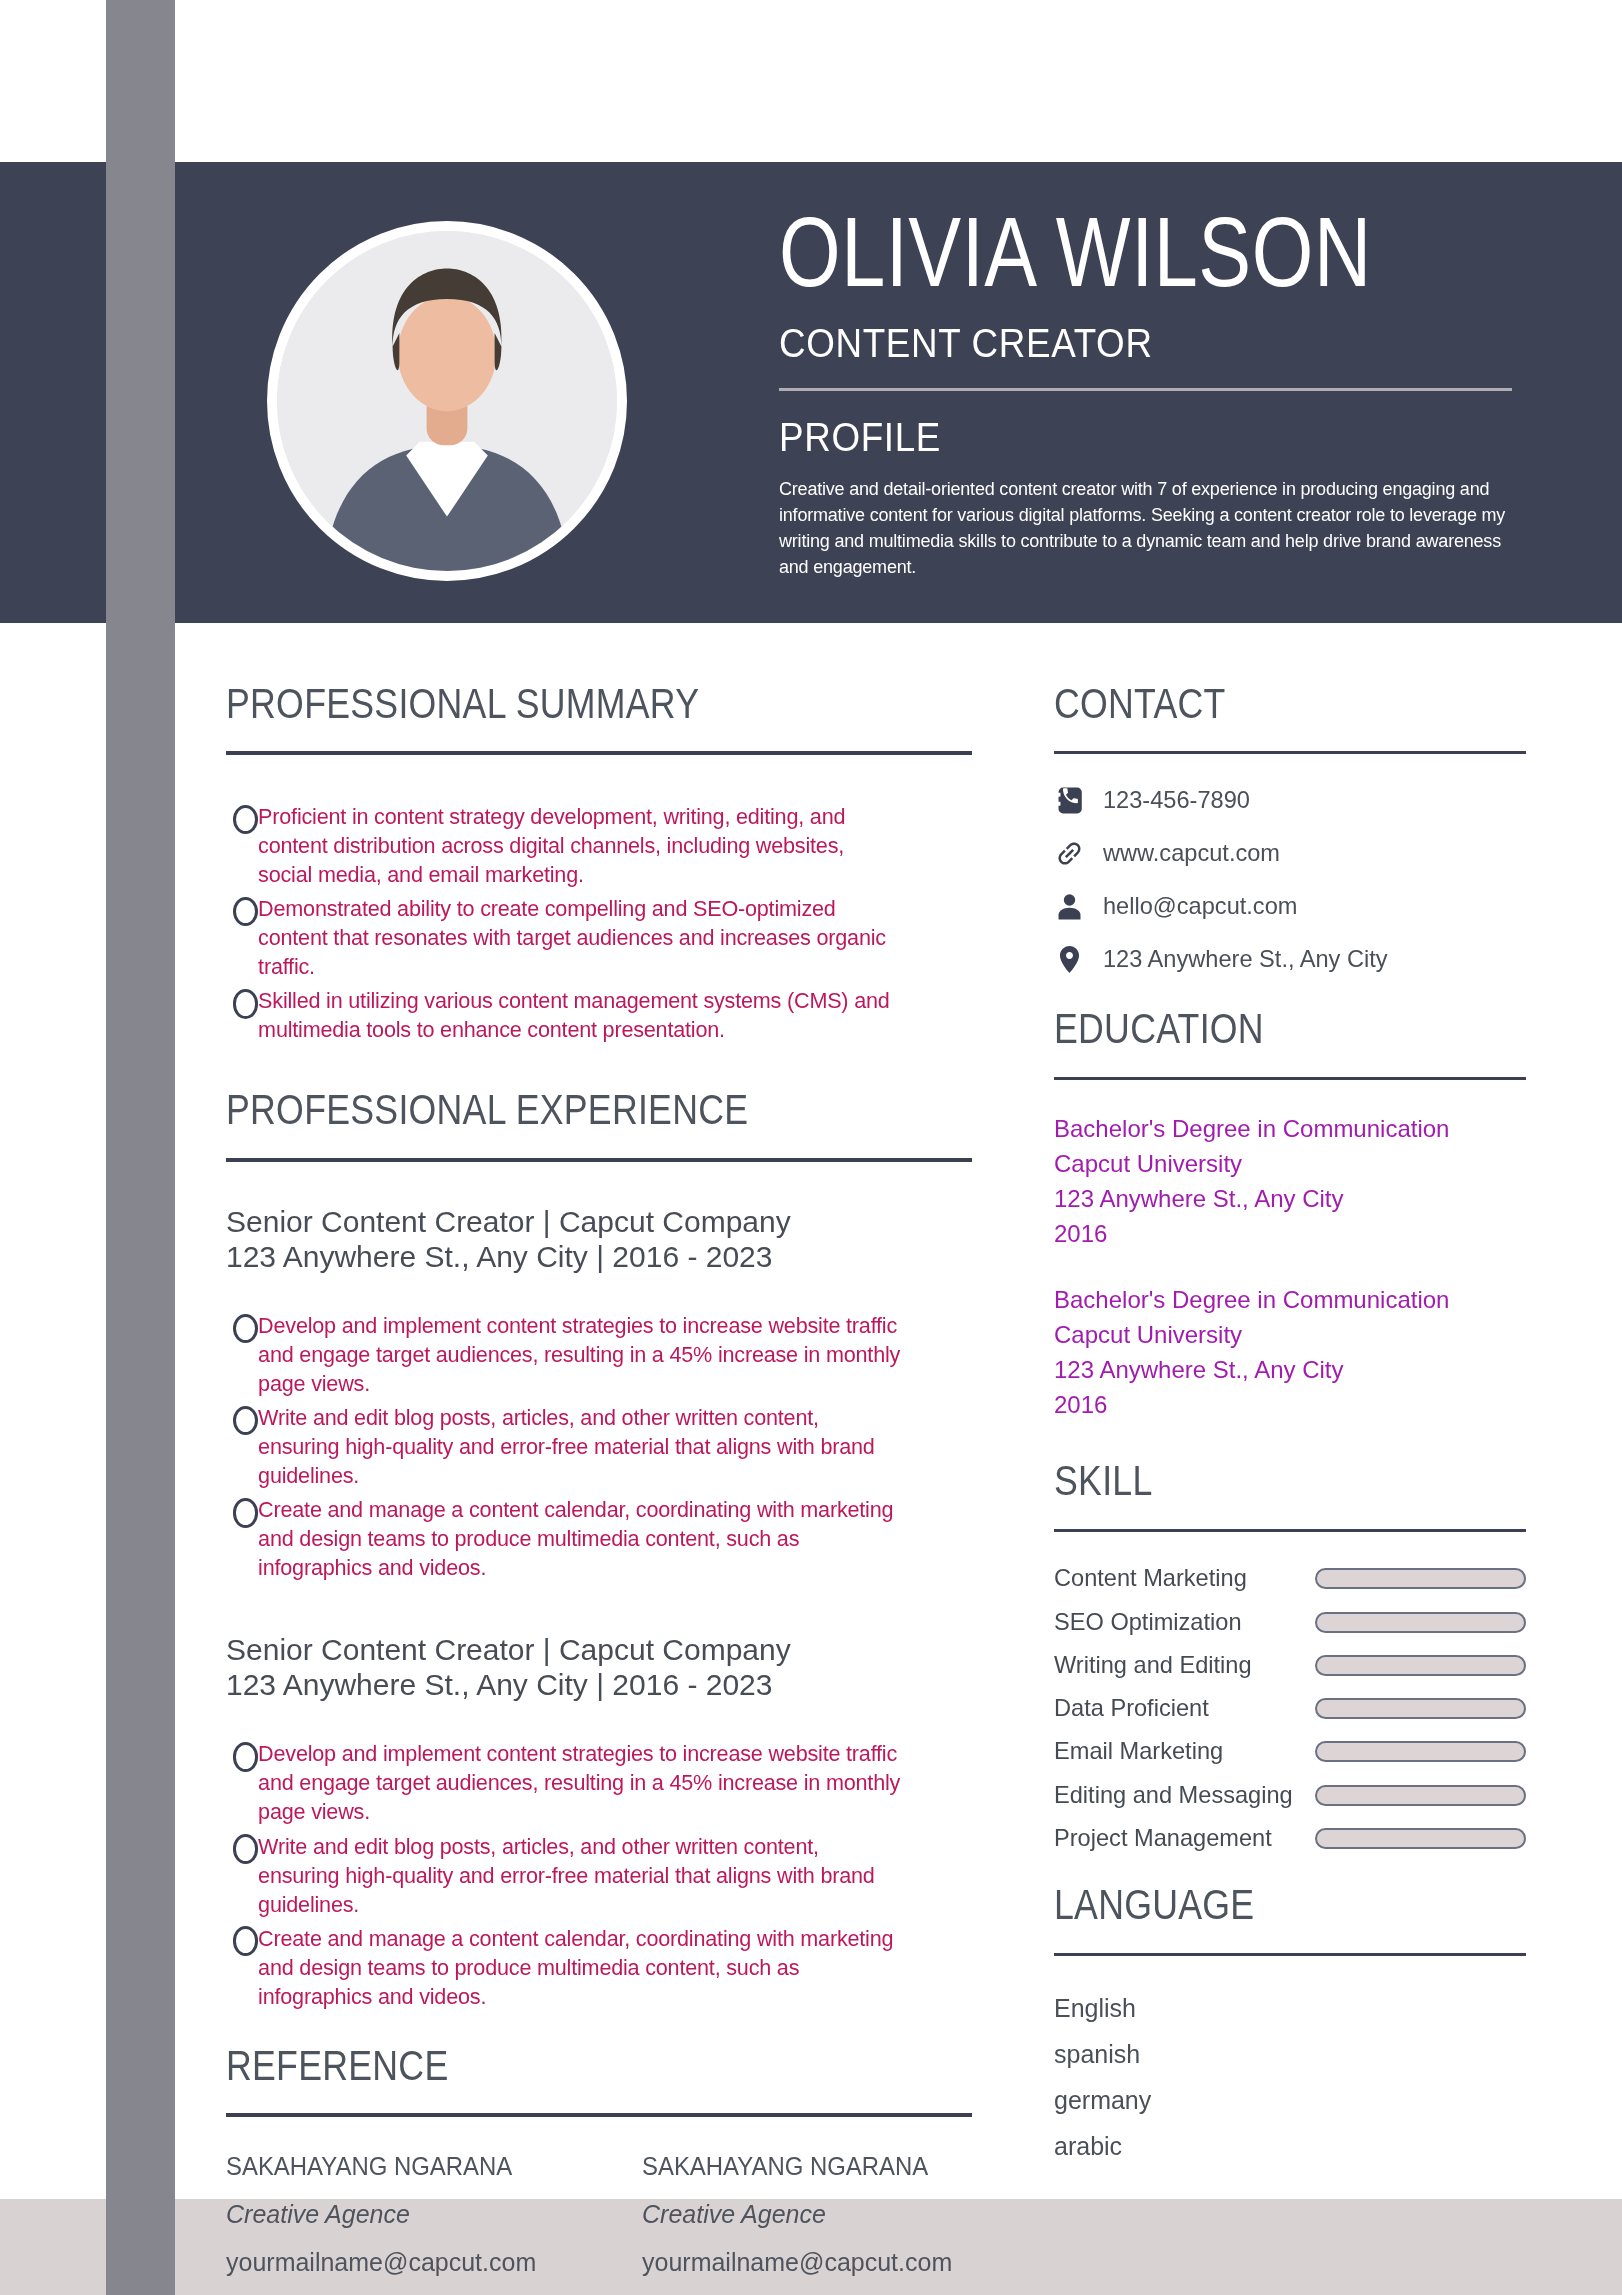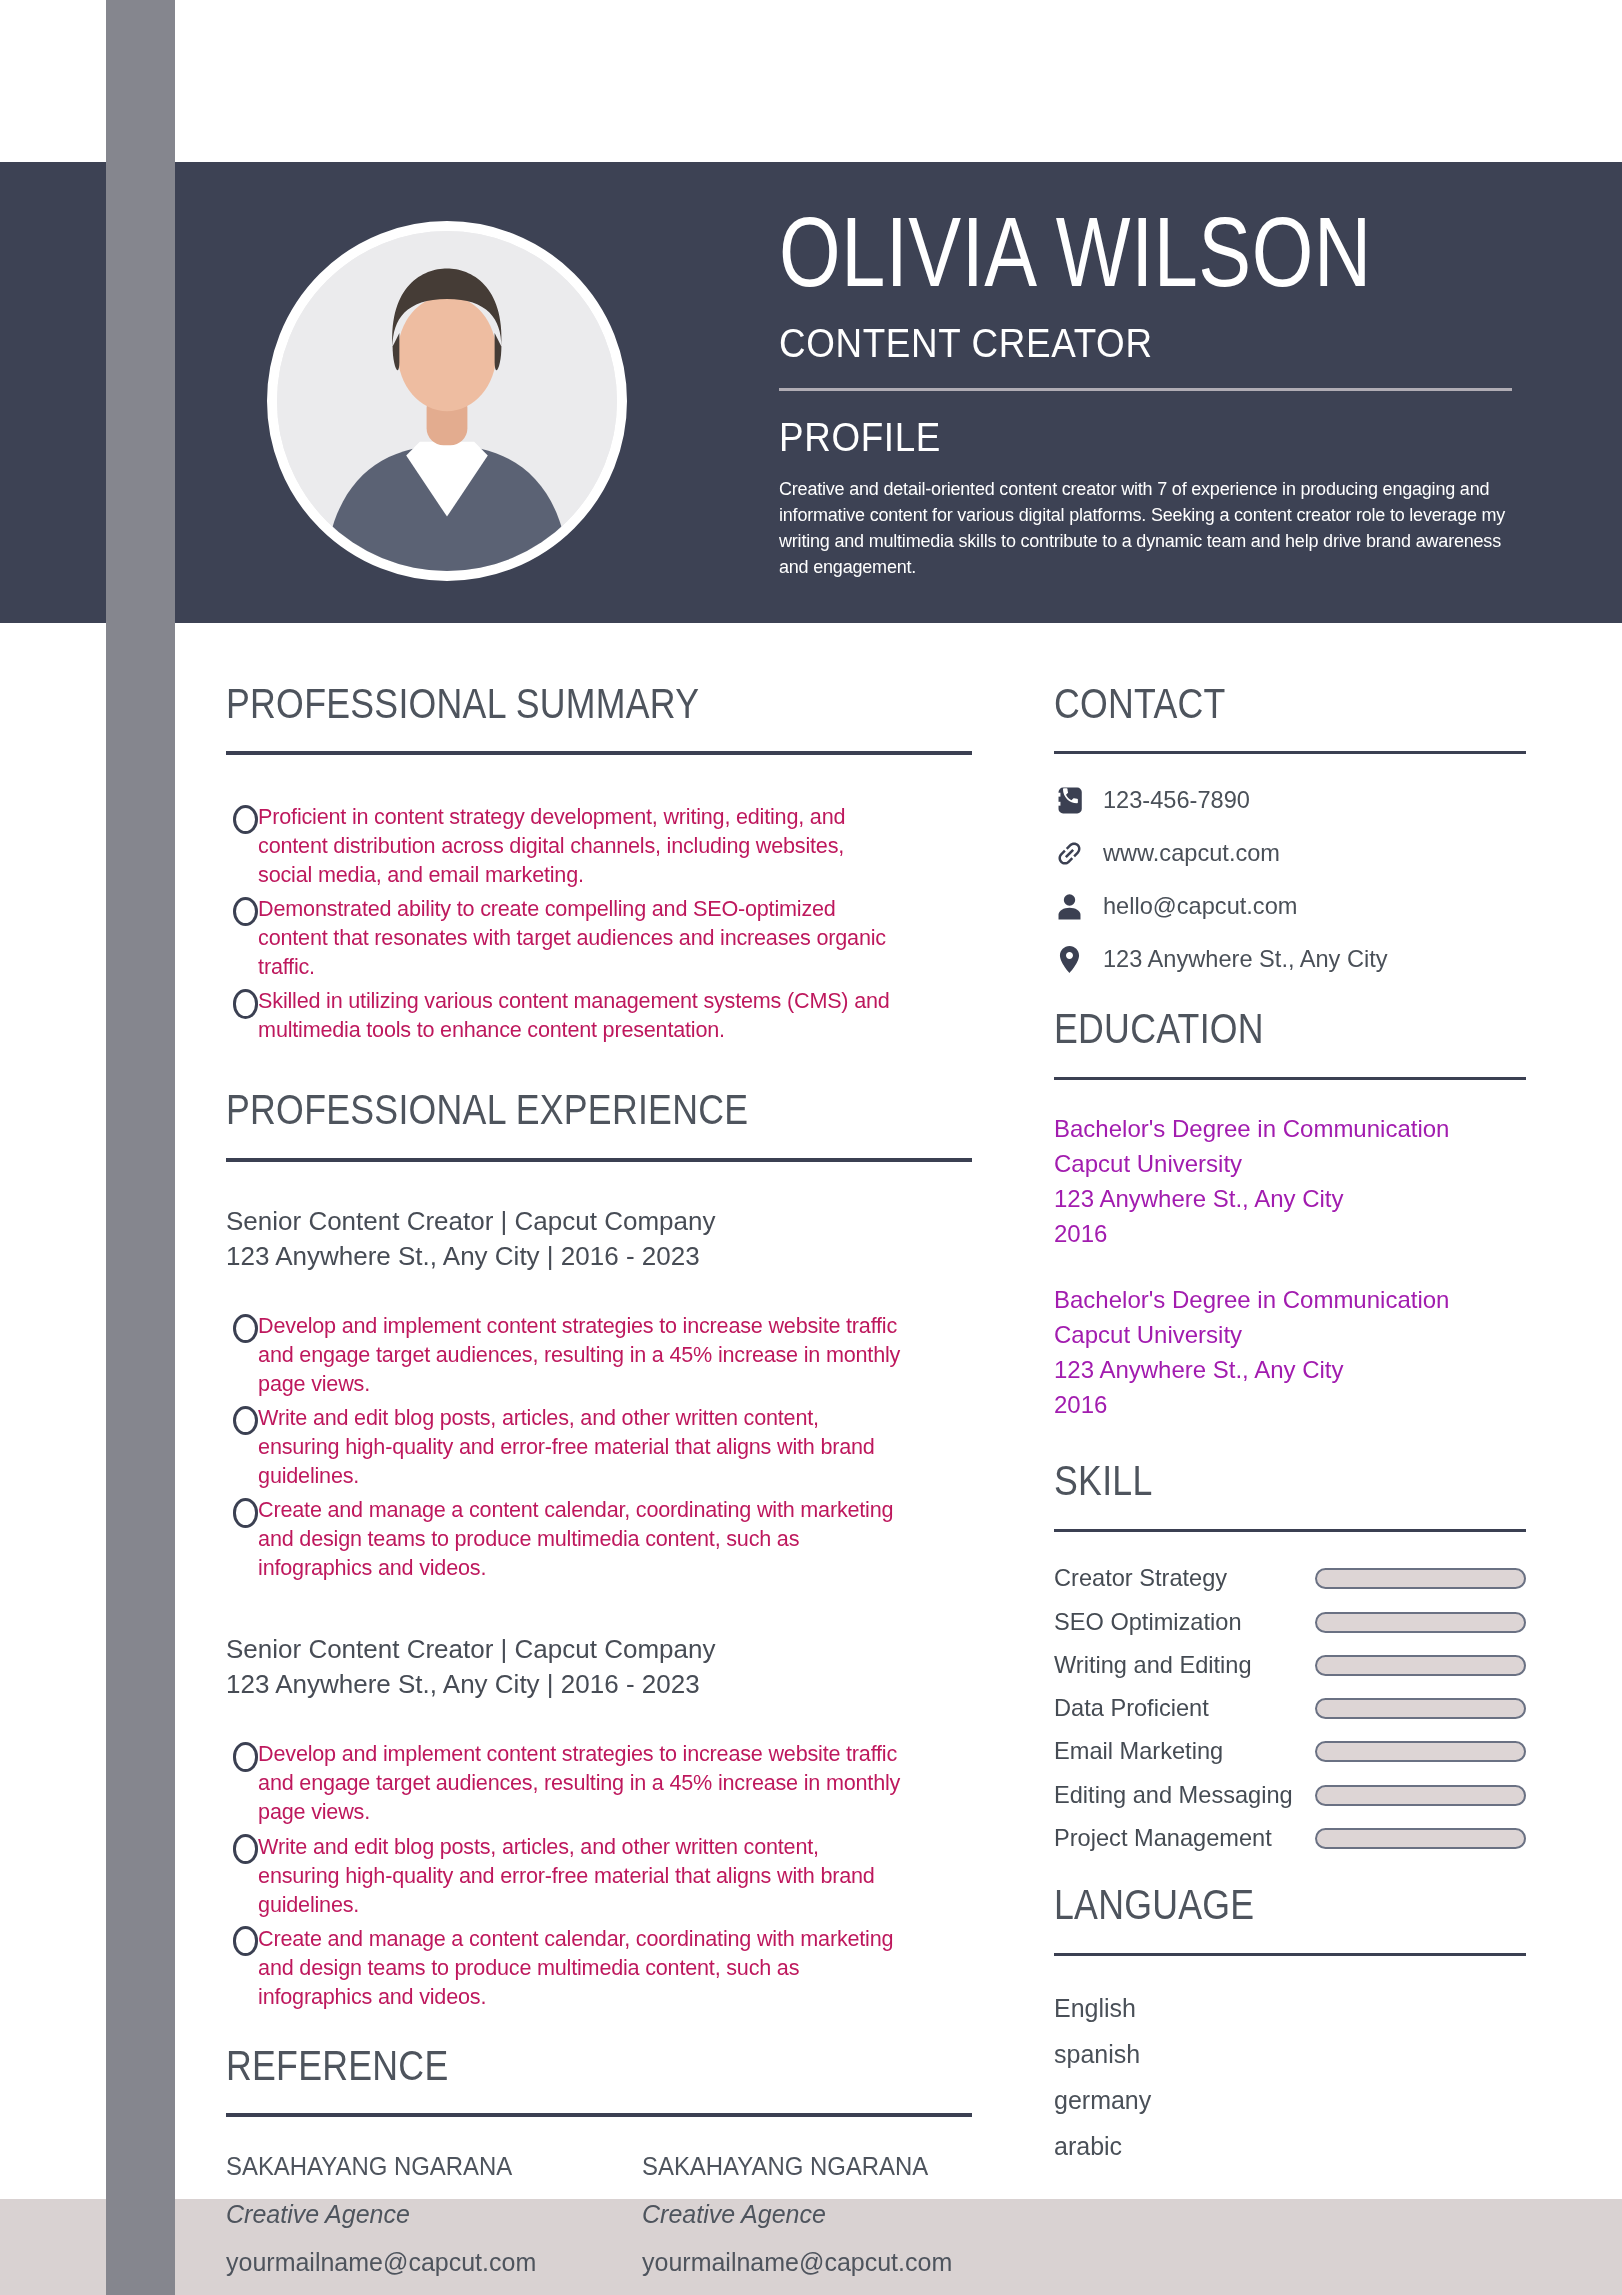--- a/index.html
+++ b/index.html
@@ -48,21 +48,21 @@
   
   ul.dot-list{list-style:none;margin:47px 0 0 0;padding:0;}
   ul.dot-list li{display:flex;align-items:flex-start;padding-left:6.5px;margin-bottom:5.2px;}
   .bullet-circle{
     flex:0 0 auto;width:19.6px;height:23.6px;border:3.9px solid #3B4052;border-radius:50%;
     background:#ffffff;margin-top:2.6px;
   }
   .li-text{font-size:21.6px;line-height:29px;letter-spacing:-0.2px;width:645px;color:#be185d;}
   
   .job{margin-top:42px;}
-  .job-line{font-size:26px;line-height:35px;color:#474C55;}
+  .job-line{font-size:30px;line-height:35px;color:#474C55;}
   .job ul.dot-list{margin-top:37px;}
   
   .ref-row{display:flex;margin-top:34px;}
   .ref-entry{width:416px;flex:0 0 auto;}
   .ref-entry:last-child{width:330px;}
   .ref-name{font-size:26px;color:#4E545D;transform:scaleX(0.92);transform-origin:left center;white-space:nowrap;}
   .ref-company{font-size:25px;font-style:italic;color:#4E545D;margin-top:18.3px;}
   .ref-email{font-size:25px;color:#4E545D;margin-top:18.3px;}
   
   .contact-list{margin-top:31px;}
@@ -253,21 +253,21 @@
     <div>Capcut University</div>
     <div>123 Anywhere St., Any City</div>
     <div>2016</div>
   </div>
 
   <h2 class="section-heading" style="margin-top:35px;">SKILL</h2>
   <div class="rule-thin"></div>
 
   <div class="skill-list">
     <div class="skill-row">
-      <span class="skill-label">Creator Strategy</span>
+      <span class="skill-label">Content Marketing</span>
       <span class="skill-bar"><span class="skill-fill" style="width: 84%;"></span></span>
     </div>
     <div class="skill-row">
       <span class="skill-label">SEO Optimization</span>
       <span class="skill-bar"><span class="skill-fill" style="width: 84%;"></span></span>
     </div>
     <div class="skill-row">
       <span class="skill-label">Writing and Editing</span>
       <span class="skill-bar"><span class="skill-fill" style="width: 84%;"></span></span>
     </div>

